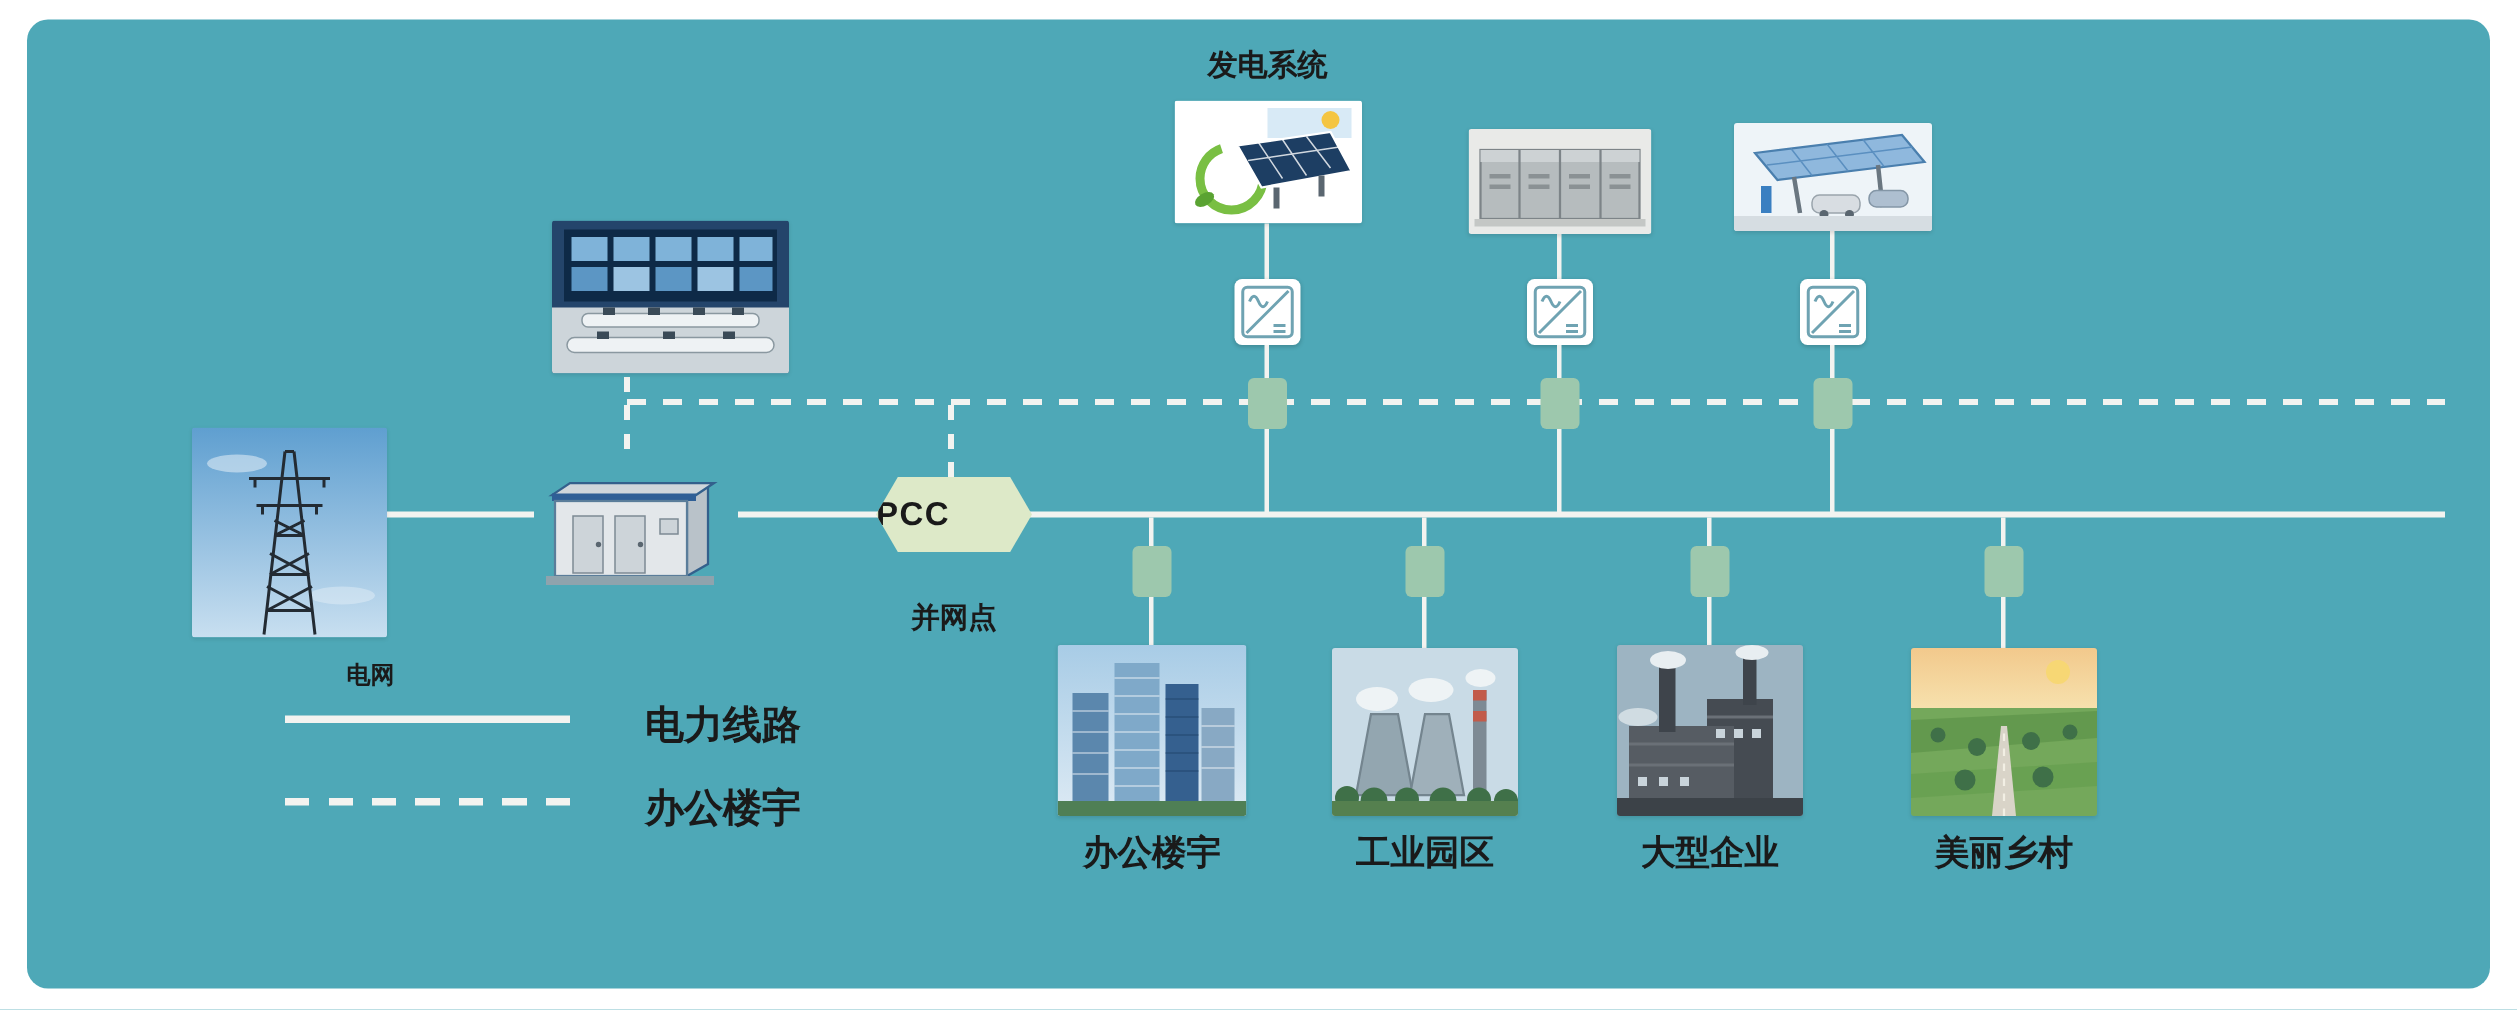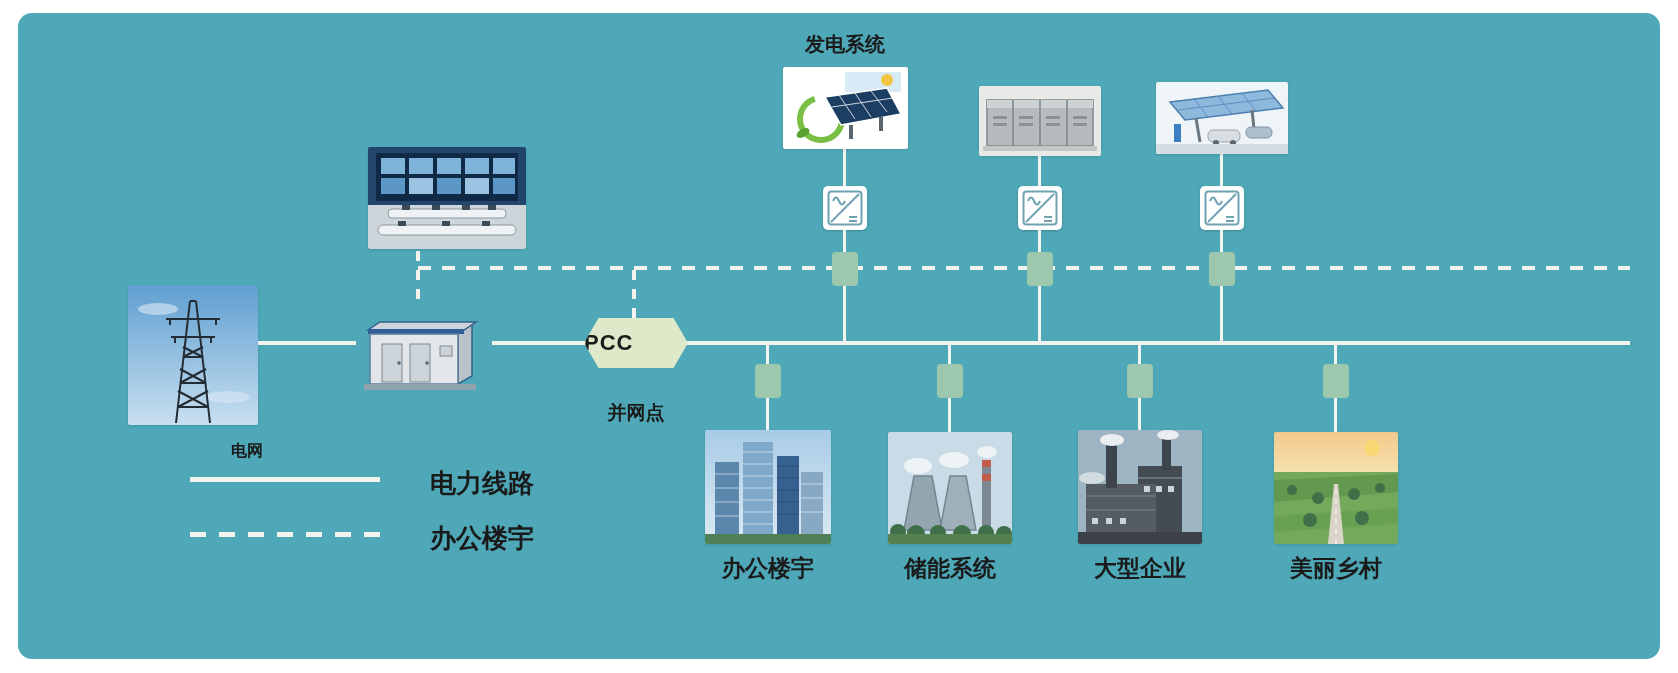--- a/index.html
+++ b/index.html
@@ -327,21 +327,21 @@
 
   <div class="abs pcc-hex" style="left:584px;top:318px">
     <span>PCC</span>
   </div>
   <div class="abs label lbl-19" style="left:584px;top:402px;width:104px">并网点</div>
 
 
   <div class="abs label lbl-20" style="left:745px;top:32px;width:200px">发电系统</div>
 
   <div class="abs label lbl-21" style="left:668px;top:555px;width:200px">办公楼宇</div>
-  <div class="abs label lbl-21" style="left:850px;top:555px;width:200px">储能系统</div>
+  <div class="abs label lbl-21" style="left:850px;top:555px;width:200px">工业园区</div>
   <div class="abs label lbl-21" style="left:1040px;top:555px;width:200px">大型企业</div>
   <div class="abs label lbl-21" style="left:1236px;top:555px;width:200px">美丽乡村</div>
 
   <div class="abs label lbl-18" style="left:197px;top:441px;width:100px">电网</div>
 
   <div class="abs legend-solid" style="left:190px;top:477px;width:190px"></div>
   <div class="abs legend-text" style="left:430px;top:466px">电力线路</div>
   <div class="abs legend-dash" style="left:190px;top:532px;width:190px"></div>
   <div class="abs legend-text" style="left:430px;top:521px">办公楼宇</div>
 

